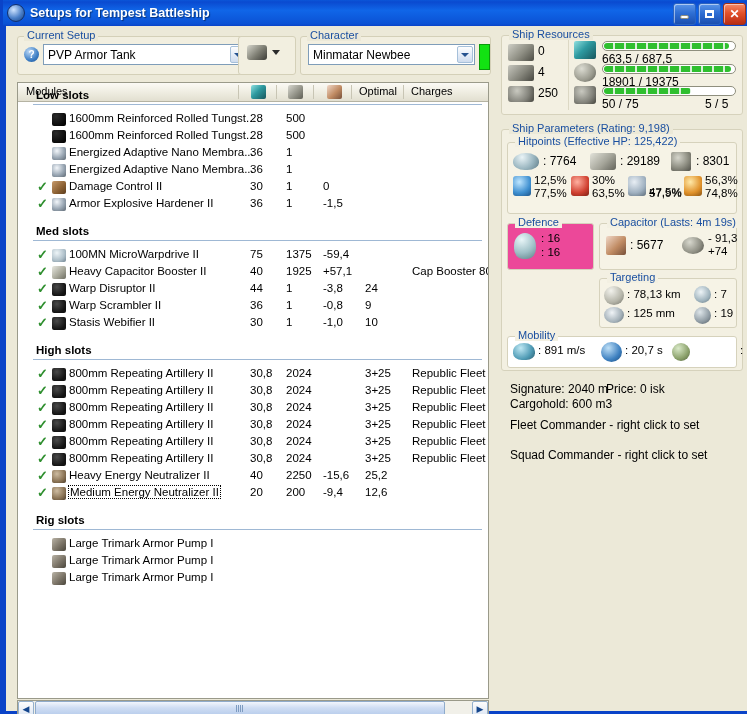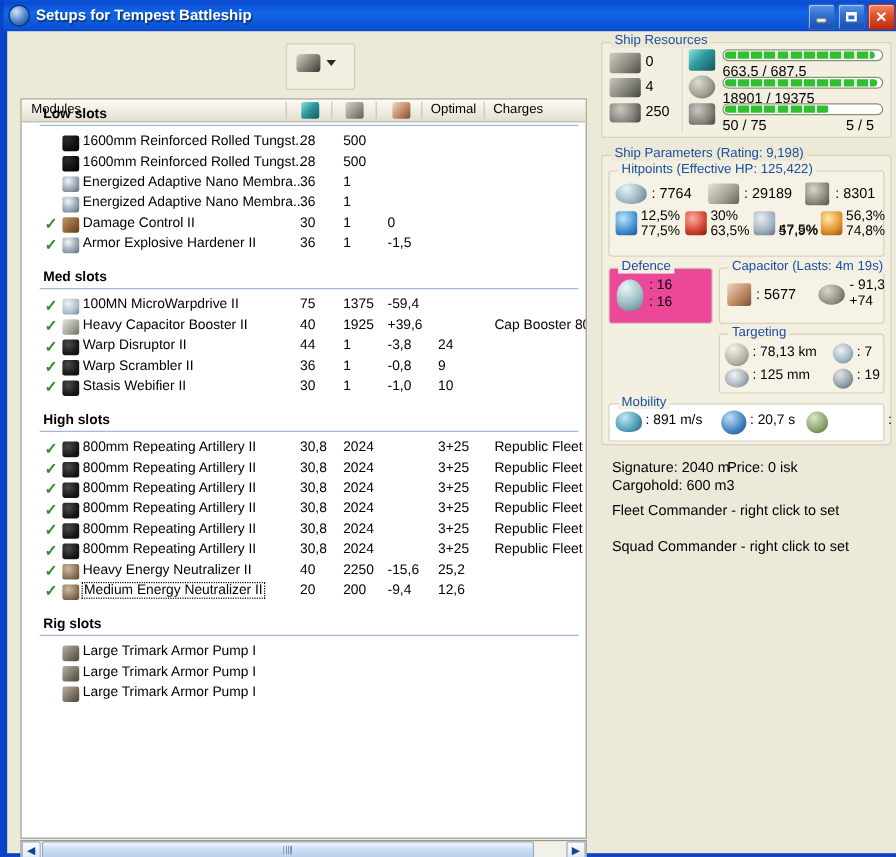--- a/index.html
+++ b/index.html
@@ -223,25 +223,41 @@
       <div class="winbtn close">
           <div class="g">✕</div>
         </div>
     </div>
   </div>
 
   <div id="client">
 
     <div id="leftpane">
 
+      <div class="gbox" style="left:11px;top:10px;width:265px;height:37px;">
+        <div class="glabel">Current Setup</div>
+        <div class="help-icon" style="position:absolute;left:6px;top:10px;">?</div>
+        <div class="combo" style="left:25px;top:7px;width:205px;height:21px;">
+          <span>PVP Armor Tank</span>
+          <span class="arrow"></span>
+        </div>
+      </div>
 
       <div class="gbox" style="left:232px;top:10px;width:56px;height:37px;background:#f2efe0;border-color:#d4d0b8;"></div>
       <div class="setupicon" style="left:241px;top:19px;"></div>
       <div style="position:absolute;left:266px;top:24px;width:0;height:0;border-left:4px solid transparent;border-right:4px solid transparent;border-top:5px solid #2b2b2b;"></div>
 
+      <div class="gbox" style="left:294px;top:10px;width:189px;height:37px;">
+        <div class="glabel">Character</div>
+        <div class="combo" style="left:7px;top:7px;width:167px;height:21px;">
+          <span>Minmatar Newbee</span>
+          <span class="arrow"></span>
+        </div>
+        <div class="greenled" style="left:178px;top:7px;"></div>
+      </div>
 
       <div id="listbox">
         <div id="colhdr">
           <div class="ch" style="left:8px;">Modules</div>
           <div class="sep" style="left:220px;"></div>
           <div class="hdr-ic ri-cpu" style="left:233px;"></div>
           <div class="sep" style="left:258px;"></div>
           <div class="hdr-ic ri-pg" style="left:270px;"></div>
           <div class="sep" style="left:295px;"></div>
           <div class="hdr-ic ri-cap" style="left:309px;"></div>
@@ -324,21 +340,21 @@
               <span class="c3">-59,4</span>
               <span class="c4"></span>
               <span class="c5"></span>
             </div>
             <div class="row" style="top: 181px;">
               <span class="chk">✓</span>
               <span class="mic ic-cap"></span>
               <span class="nm">Heavy Capacitor Booster II</span>
               <span class="c1">40</span>
               <span class="c2">1925</span>
-              <span class="c3">+39,6</span>
+              <span class="c3">+57,1</span>
               <span class="c4"></span>
               <span class="c5">Cap Booster 800</span>
             </div>
             <div class="row" style="top: 198px;">
               <span class="chk">✓</span>
               <span class="mic ic-dark"></span>
               <span class="nm">Warp Disruptor II</span>
               <span class="c1">44</span>
               <span class="c2">1</span>
               <span class="c3">-3,8</span>

